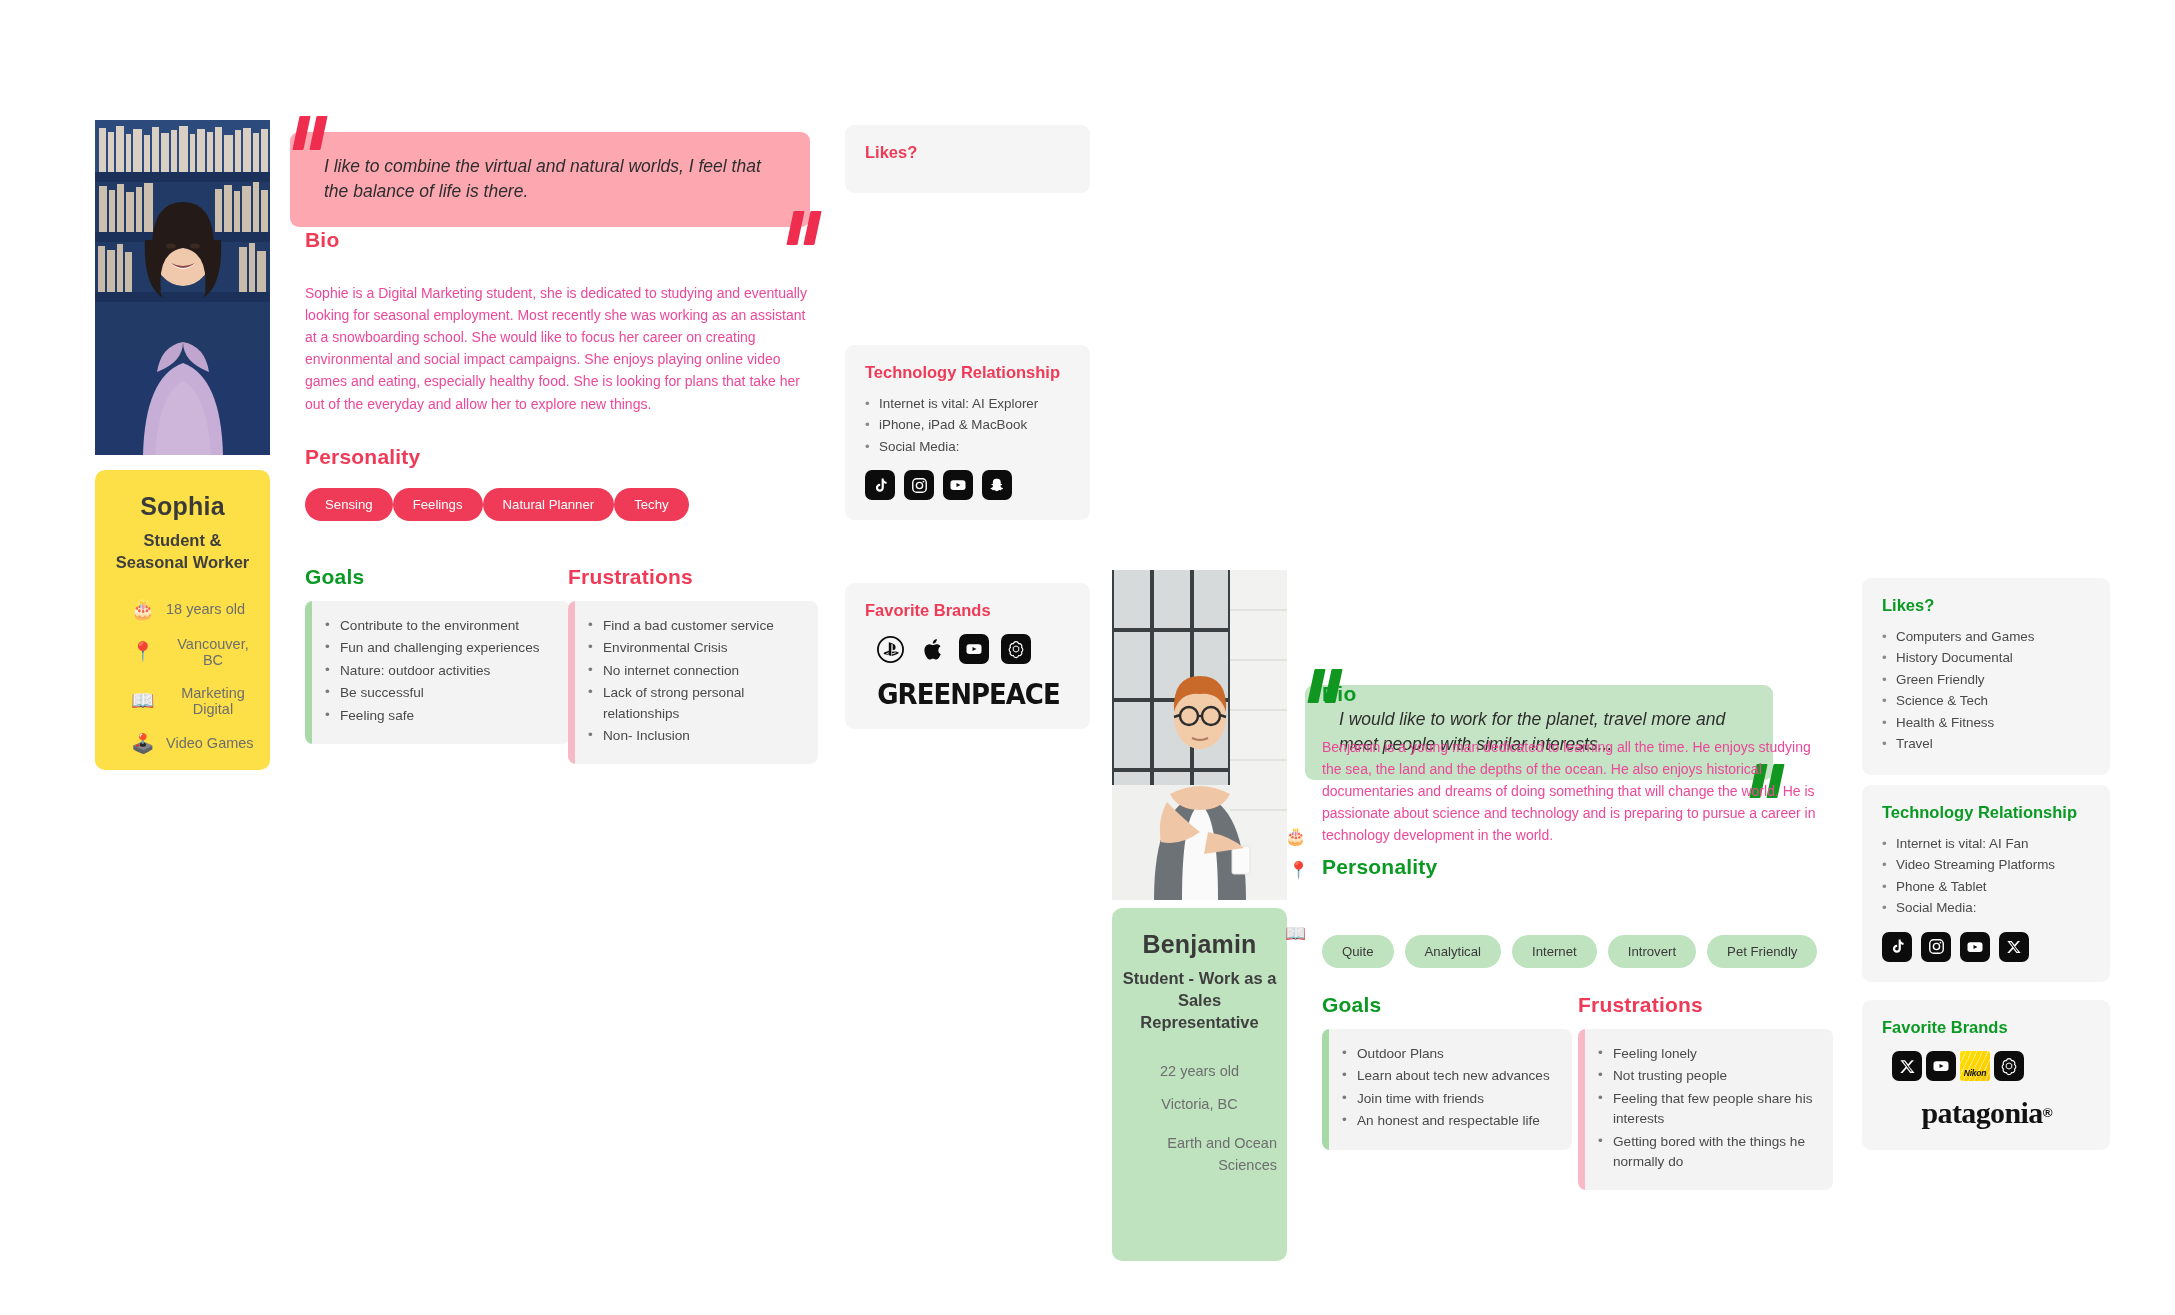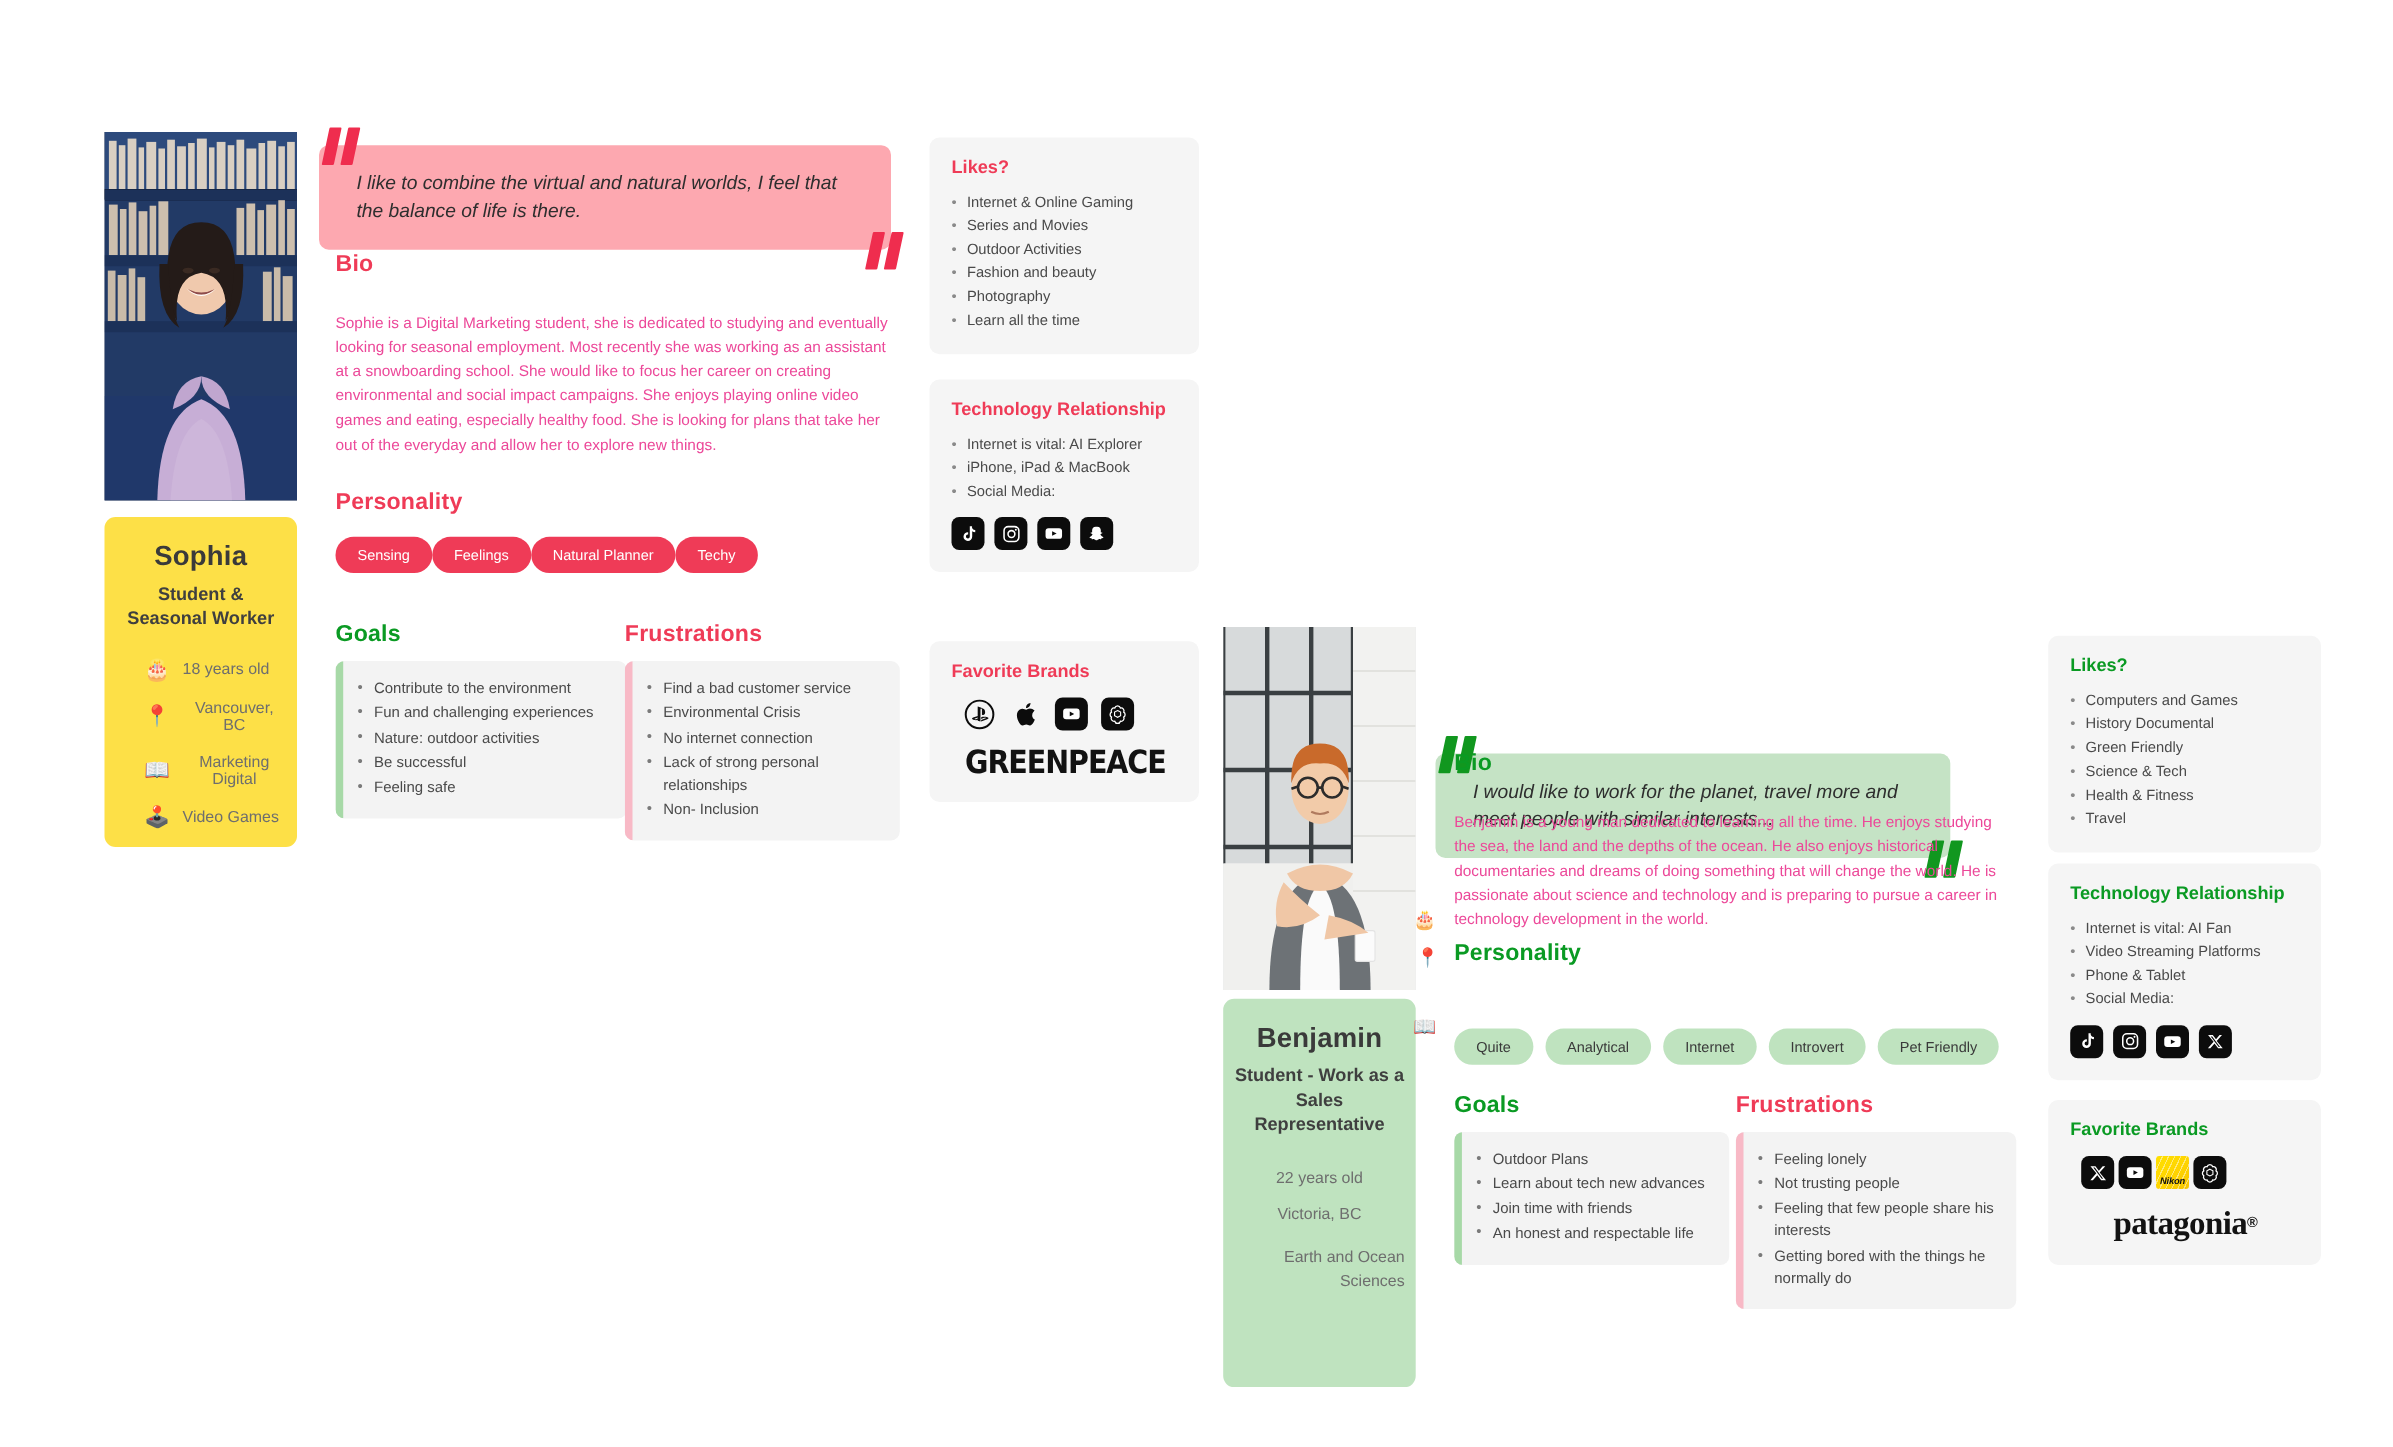--- a/index.html
+++ b/index.html
@@ -294,28 +294,20 @@
         <li>Environmental Crisis</li>
         <li>No internet connection</li>
         <li>Lack of strong personal relationships</li>
         <li>Non- Inclusion</li>
       </ul>
     </div>
   </div>
 
   <div class="abs panel" style="left:845px; top:125px; width:245px;">
     <h3 style="color:#ef3b57;">Likes?</h3>
-    <ul>
-      <li>Internet &amp; Online Gaming</li>
-      <li>Series and Movies</li>
-      <li>Outdoor Activities</li>
-      <li>Fashion and beauty</li>
-      <li>Photography</li>
-      <li>Learn all the time</li>
-    </ul>
   </div>
 
   <div class="abs panel" style="left:845px; top:345px; width:245px;">
     <h3 style="color:#ef3b57;">Technology Relationship</h3>
     <ul>
       <li>Internet is vital: AI Explorer</li>
       <li>iPhone, iPad &amp; MacBook</li>
       <li>Social Media:</li>
     </ul>
     <div class="iconrow">

